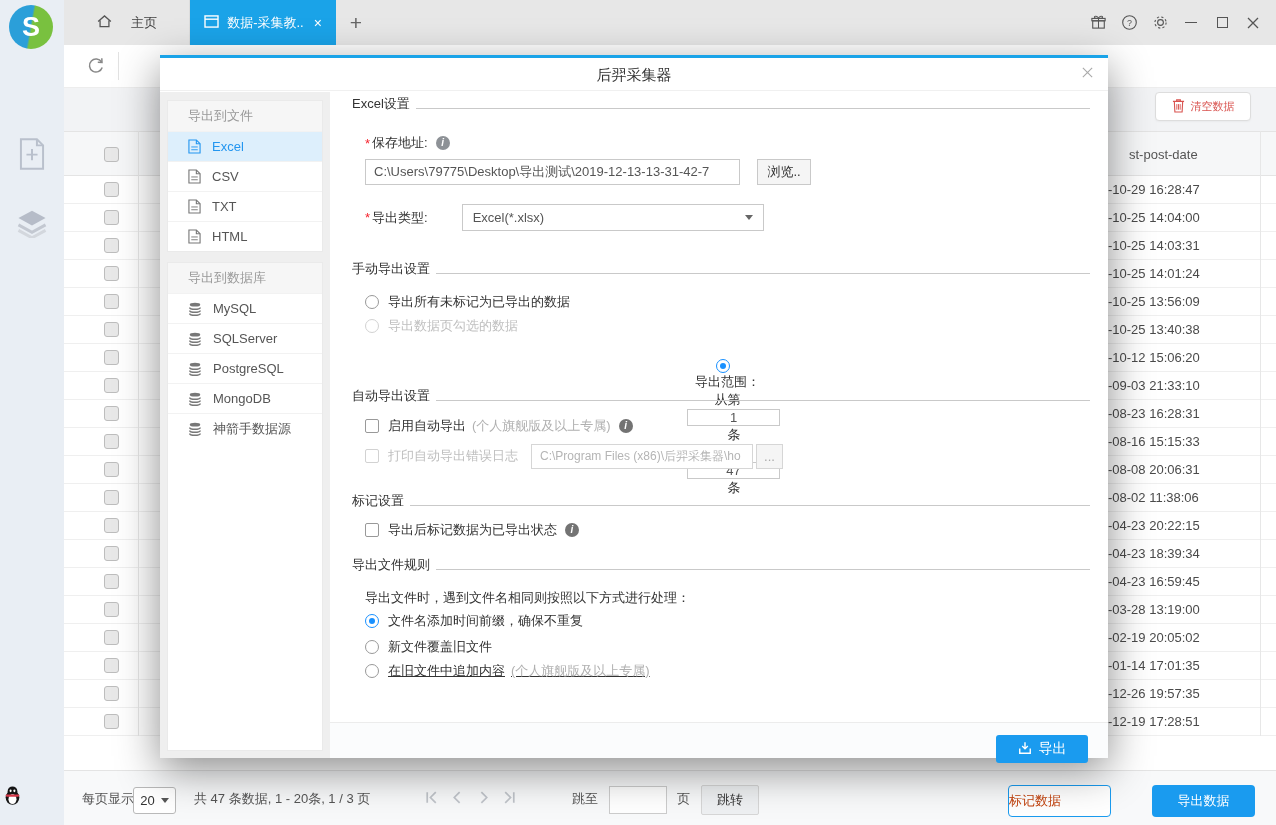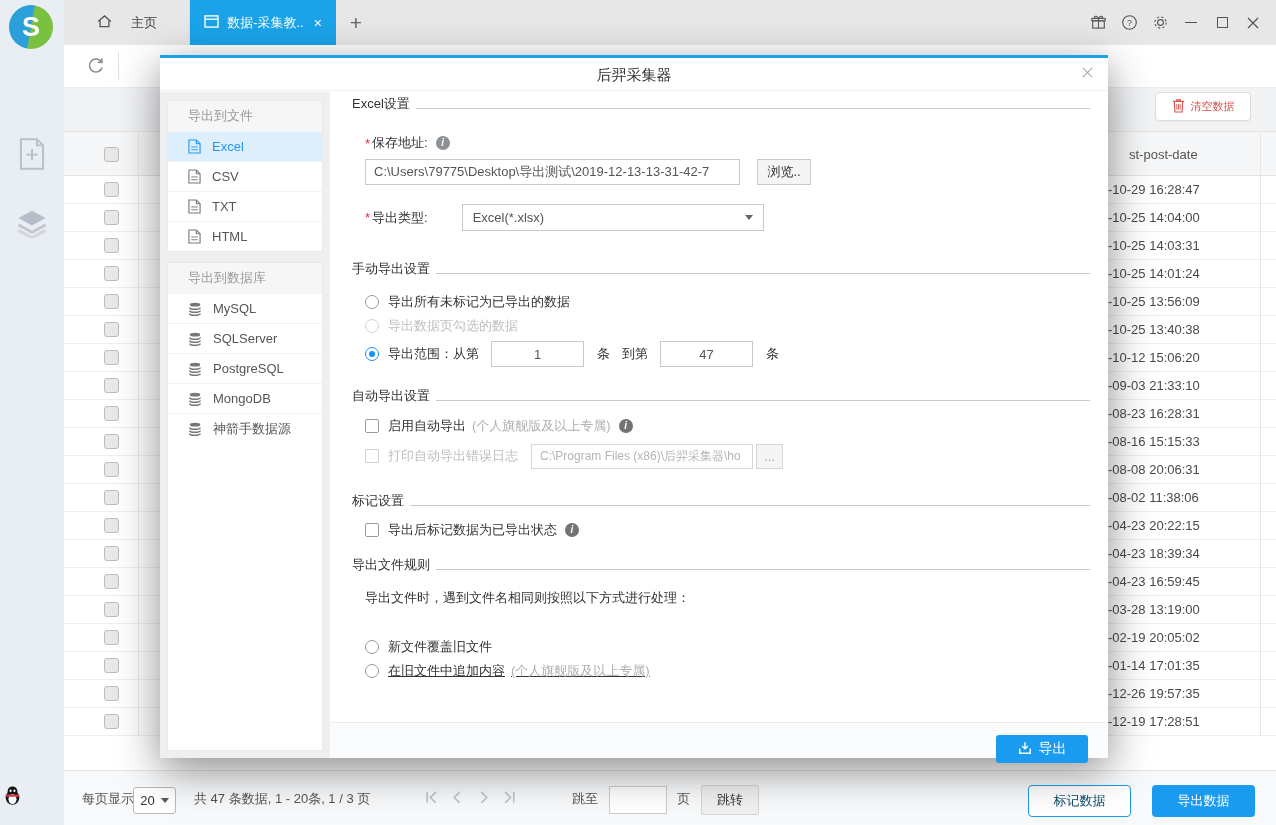--- a/index.html
+++ b/index.html
@@ -55,22 +55,22 @@
                display:flex; align-items:center; justify-content:center; gap:6px; }
   .caret-dn { width:0; height:0; border-left:4px solid transparent; border-right:4px solid transparent; border-top:5px solid #555; }
   .pp-label { position:absolute; left:18px; top:0; line-height:55px; }
   .pg-summary { position:absolute; left:130px; top:0; line-height:55px; color:#555; }
   .pagers { position:absolute; left:360px; top:0; height:55px; display:flex; align-items:center; gap:11px; }
   .jump-lbl { position:absolute; left:508px; top:0; line-height:55px; color:#555; }
   .jump-input { position:absolute; left:545px; top:15px; width:58px; height:28px; border:1px solid #ccc; background:#fff; }
   .page-unit { position:absolute; left:613px; top:0; line-height:55px; color:#555; }
   .jump-btn { position:absolute; left:637px; top:14px; width:58px; height:30px; background:#eef0f2; border:1px solid #d6d6d6; border-radius:2px;
               display:flex; align-items:center; justify-content:center; color:#333; }
-  .mark-btn { position:absolute; left:964px; top:14px; width:103px; height:32px; background:#fff; border:1px solid #1a9bef; border-radius:4px;
-              color:#0c4a6e; display:flex; align-items:center; justify-content:center; }
+  .mark-btn { position:absolute; left:944px; top:14px; width:103px; height:32px; background:#fff; border:1px solid #1a9bef; border-radius:4px;
+              color:#c2410c; display:flex; align-items:center; justify-content:flex-start; }
   .exportdata-btn { position:absolute; left:1088px; top:14px; width:103px; height:32px; background:#1a9bef; border-radius:4px;
               color:#fff; display:flex; align-items:center; justify-content:center; }
 
   
   .dlg { position:absolute; left:160px; top:55px; width:948px; height:703px; background:#fff; z-index:20;
          border-top:3px solid #1aa3e8; box-shadow:0 12px 40px rgba(0,0,0,.45); }
   .dlg-header { height:33px; position:relative; border-bottom:1px solid #f0f0f0; }
   .dlg-title { text-align:center; line-height:33px; font-size:15px; color:#333; }
   .dlg-close { position:absolute; right:14px; top:8px; color:#aaa; font-size:16px; line-height:16px; }
 
@@ -480,21 +480,21 @@
         <span>手动导出设置</span>
       </div>
     <div class="row" style="top:200px;height:20px;">
       <span class="radio"></span>
       <span>导出所有未标记为已导出的数据</span>
     </div>
     <div class="row" style="top:224px;height:20px;font-family:Liberation Serif, serif;">
       <span class="radio dis"></span>
       <span class="dis-text">导出数据页勾选的数据</span>
     </div>
-    <div class="row" style="top:249px;height:26px;">
+    <div class="row" style="top:267px;height:26px;flex-direction:column;">
       <span class="radio sel"></span>
       <span>导出范围：</span>
       <span style="">从第</span>
       <div class="txt-input" style="width:93px;height:26px;margin-left:12px;justify-content:center;">
           <span>1</span>
         </div>
       <span style="margin-left:13px;">条</span>
       <span style="margin-left:12px;">到第</span>
       <div class="txt-input" style="width:93px;height:26px;margin-left:12px;justify-content:center;">
           <span>47</span>
@@ -530,20 +530,24 @@
       <span>导出后标记数据为已导出状态</span>
       <span class="info" style="background:#737373;"></span>
     </div>
 
     <div class="row sec" style="top:463px;">
         <span>导出文件规则</span>
       </div>
     <div class="row" style="top:496px;height:20px;">
       <span>导出文件时，遇到文件名相同则按照以下方式进行处理：</span>
     </div>
+    <div class="row" style="top:519px;height:20px;">
+      <span class="radio sel"></span>
+      <span>文件名添加时间前缀，确保不重复</span>
+    </div>
     <div class="row" style="top:545px;height:20px;">
       <span class="radio"></span>
       <span>新文件覆盖旧文件</span>
     </div>
     <div class="row" style="top:569px;height:20px;text-decoration:underline;">
       <span class="radio"></span>
       <span>在旧文件中追加内容</span>
       <span class="gray-note">(个人旗舰版及以上专属)</span>
     </div>
   </div>

